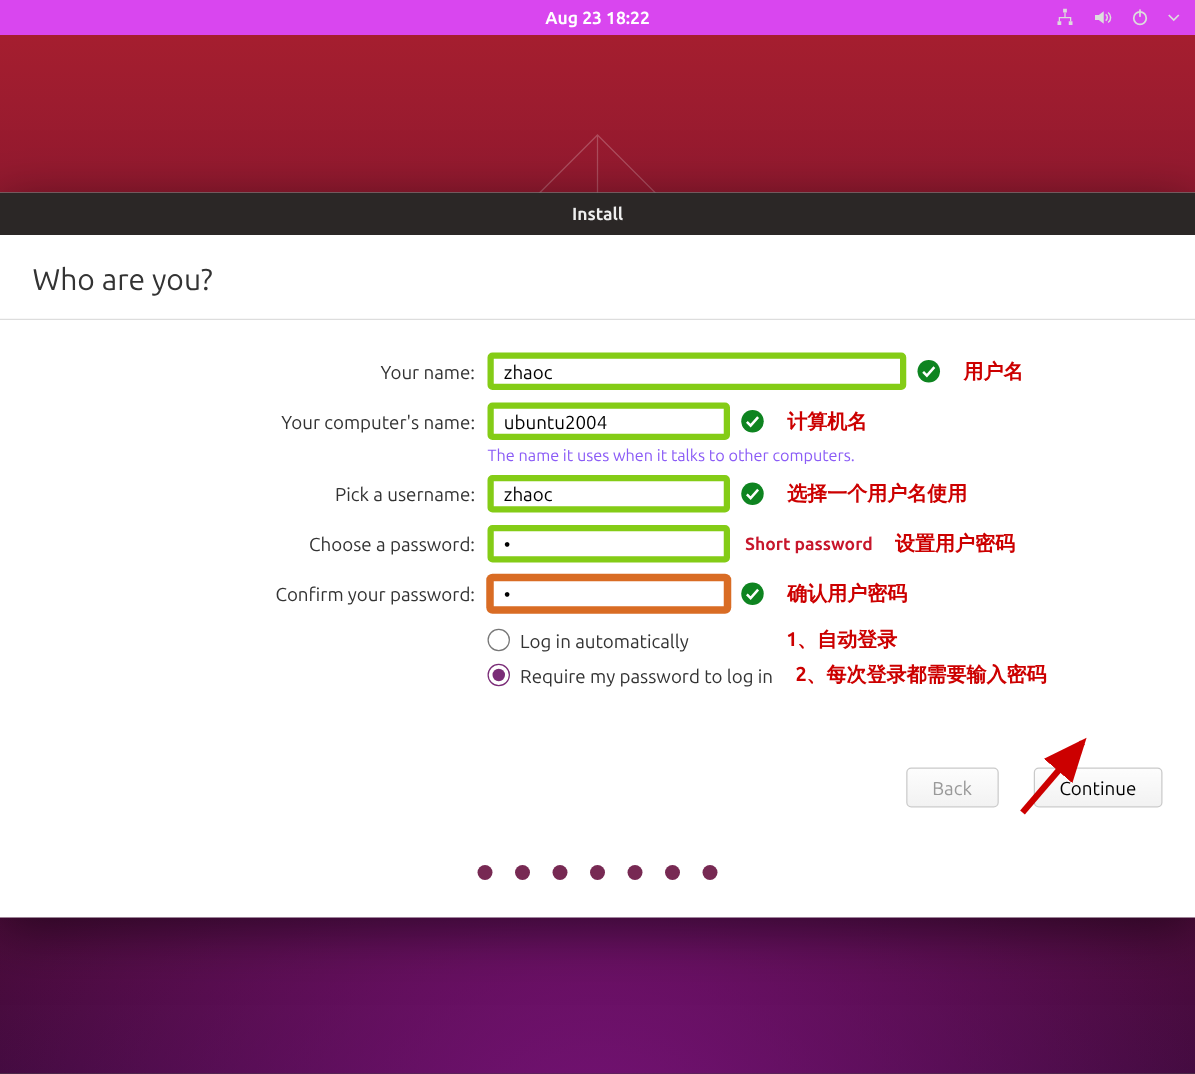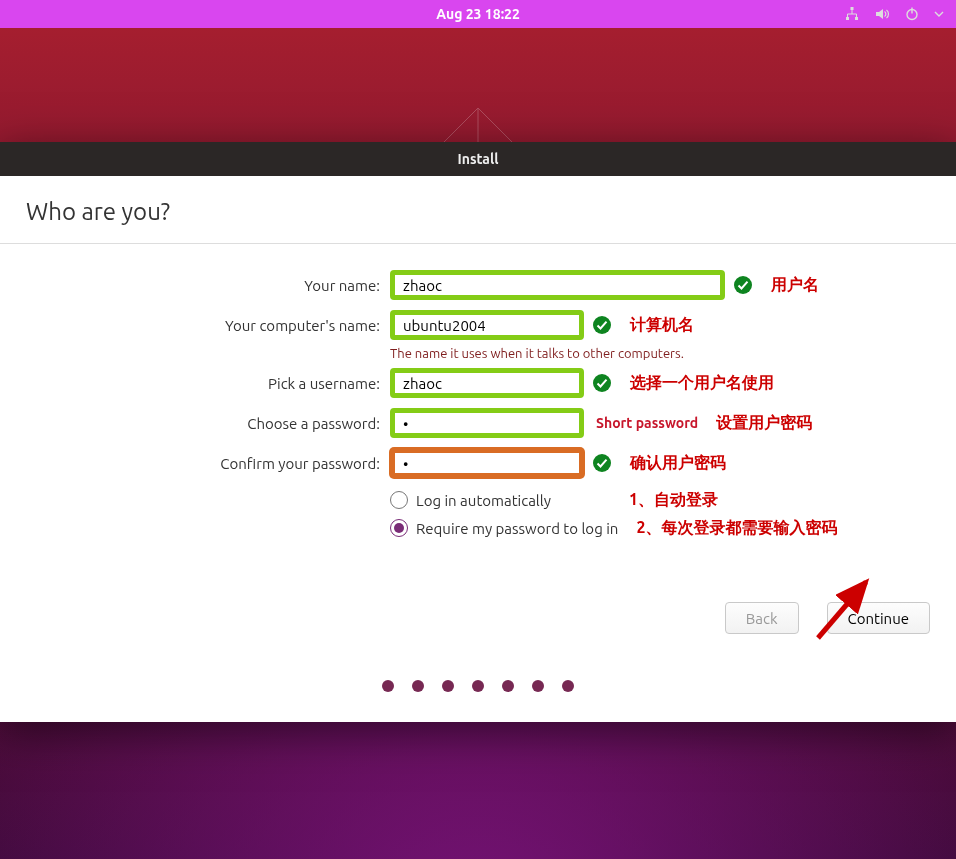--- a/index.html
+++ b/index.html
@@ -48,21 +48,21 @@
     position: absolute;
     left: 50%; top: 40px;
     transform: translateX(-50%);
     width: 640px; height: 640px;
     opacity: 0.22;
     pointer-events: none;
   }
   .window {
     position: absolute;
     left: 0;
-    top: 114px;
+    top: 126px;
     width: 956px;
     background: #fff;
     box-shadow: 0 10px 40px rgba(0,0,0,0.5);
   }
   .window-titlebar {
     height: 34px;
     background: #2b2726;
     color: #efefef;
     display: flex;
     align-items: center;
@@ -105,21 +105,21 @@
   }
   .input-long { width: 335px; }
   .input-med  { width: 194px; }
   .check-ic {
     width: 20px; height: 20px;
     margin-left: 8px;
     display: inline-flex; align-items: center; justify-content: center;
   }
   .hint {
     margin-left: 390px;
-    color: #7f1d1d;
+    color: #8b5cf6;
     font-size: 13px;
     margin-top: -2px;
     margin-bottom: 6px;
   }
   .warn {
     color: #c7162b;
     font-weight: 700;
     font-size: 14px;
     margin-left: 12px;
   }

